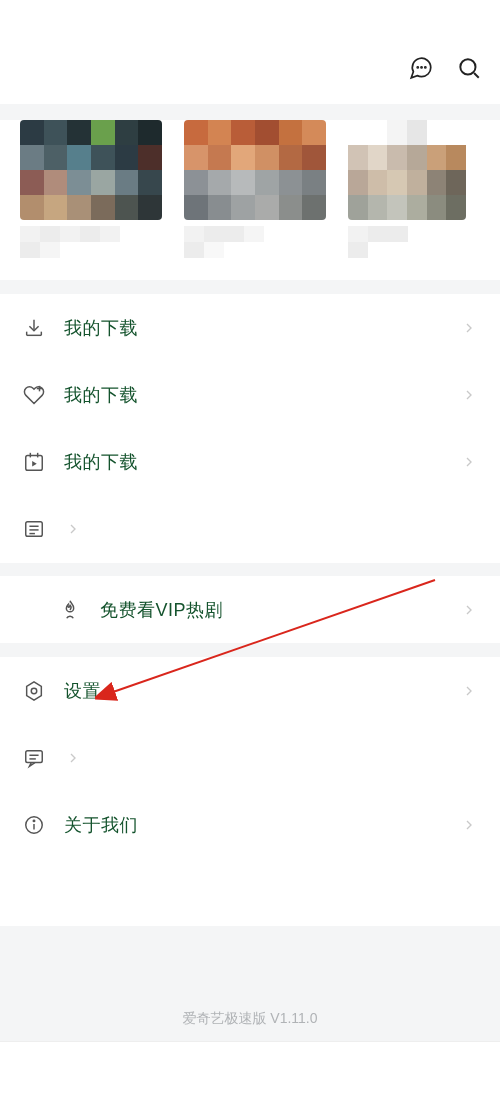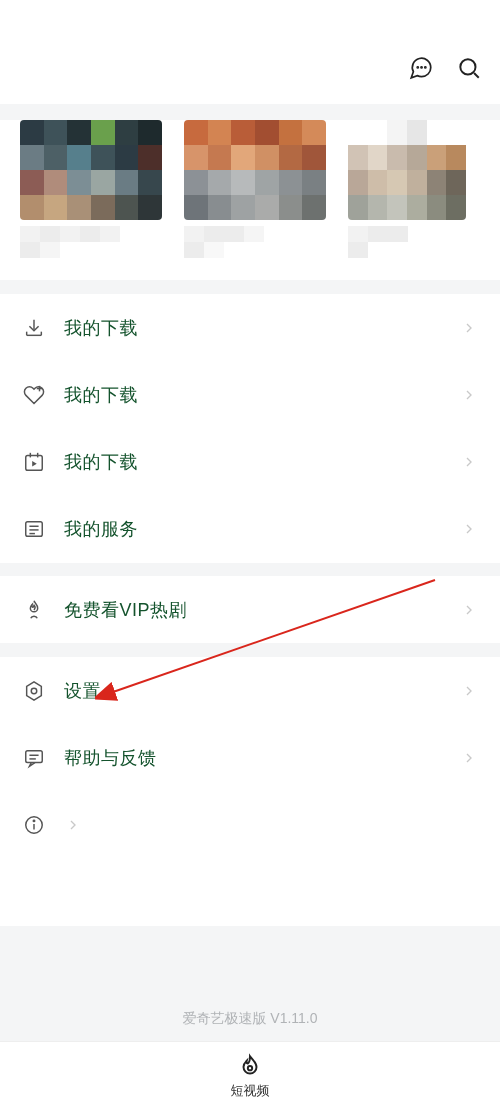--- a/index.html
+++ b/index.html
@@ -54,21 +54,21 @@
       margin-top:6px;
       display:grid; grid-template-columns:repeat(6,1fr); grid-template-rows:repeat(2,1fr);
       width:120px; height:32px;
     }
     .section {
       position:absolute;
       left:0; right:0;
       background:#fff;
     }
     .sec1 { top: 294px; height: 269px; }
-    .sec2 { top: 576px; height: 67px; }
+    .sec2 { top: 576px; height: 67px; padding-left: 36px; }
     .sec3 { top: 657px; height: 269px; }
 
     .row {
       height: 67px;
       display:flex;
       align-items:center;
       padding: 0 22px;
       gap: 18px;
       position:relative;
     }
@@ -356,21 +356,20 @@
   </div>
   <div class="row">
     <div class="slot-icon">
       <svg viewBox="0 0 24 24" width="22" height="22" fill="none" stroke="currentColor" stroke-width="1.6">
           <rect x="3" y="4" width="18" height="16" rx="2"></rect>
           <line x1="7" y1="9" x2="17" y2="9"></line>
           <line x1="7" y1="13" x2="17" y2="13"></line>
           <line x1="7" y1="17" x2="13" y2="17"></line>
         </svg>
     </div>
-    <div class="label">我的服务</div>
     <div class="chev">
         <svg viewBox="0 0 24 24" width="16" height="16" fill="none" stroke="currentColor" stroke-width="2">
           <polyline points="9 18 15 12 9 6"></polyline>
         </svg>
       </div>
   </div>
 </div>
 
 <div class="section sec2">
   <div class="row">
@@ -406,55 +405,46 @@
   </div>
   <div class="row">
     <div class="slot-icon">
       <svg viewBox="0 0 24 24" width="22" height="22" fill="none" stroke="currentColor" stroke-width="1.6">
           <rect x="3" y="4" width="18" height="13" rx="2"></rect>
           <path d="M9 17l-2 4 6-4"></path>
           <line x1="7" y1="9" x2="17" y2="9"></line>
           <line x1="7" y1="13" x2="14" y2="13"></line>
         </svg>
     </div>
-    <div class="label">帮助与反馈</div>
     <div class="chev">
         <svg viewBox="0 0 24 24" width="16" height="16" fill="none" stroke="currentColor" stroke-width="2">
           <polyline points="9 18 15 12 9 6"></polyline>
         </svg>
       </div>
   </div>
   <div class="row">
     <div class="slot-icon">
       <svg viewBox="0 0 24 24" width="22" height="22" fill="none" stroke="currentColor" stroke-width="1.6">
           <circle cx="12" cy="12" r="9"></circle>
           <line x1="12" y1="11" x2="12" y2="17"></line>
           <circle cx="12" cy="7.5" r="0.8" fill="currentColor"></circle>
         </svg>
     </div>
+    <div class="label">关于我们</div>
     <div class="chev">
         <svg viewBox="0 0 24 24" width="16" height="16" fill="none" stroke="currentColor" stroke-width="2">
           <polyline points="9 18 15 12 9 6"></polyline>
         </svg>
       </div>
   </div>
 </div>
 
 <div class="version">爱奇艺极速版 V1.11.0</div>
 
 <div class="tabbar">
-  <div class="tab">
-    <div class="ticon">
-      <svg viewBox="0 0 24 24" width="26" height="26" fill="none" stroke="#222" stroke-width="1.8">
-          <path d="M12 3c3 4 6 6 6 10a6 6 0 0 1-12 0c0-3 2-5 3-6-1 4 3 4 3-4z"></path>
-          <circle cx="12" cy="14" r="2"></circle>
-        </svg>
-    </div>
-    <span>短视频</span>
-  </div>
 </div>
 
 <svg class="arrow" style="left:95px; top:574px; width:350px; height:130px;" viewBox="0 0 350 130">
   <defs>
     <marker id="ah" markerWidth="12" markerHeight="10" refX="1" refY="5" orient="auto">
       <polygon points="0,0 12,5 0,10" fill="#d9261c"></polygon>
     </marker>
   </defs>
   <line x1="340" y1="6" x2="18" y2="118" stroke="#d9261c" stroke-width="2" marker-end="url(#ah)"></line>
 </svg>

